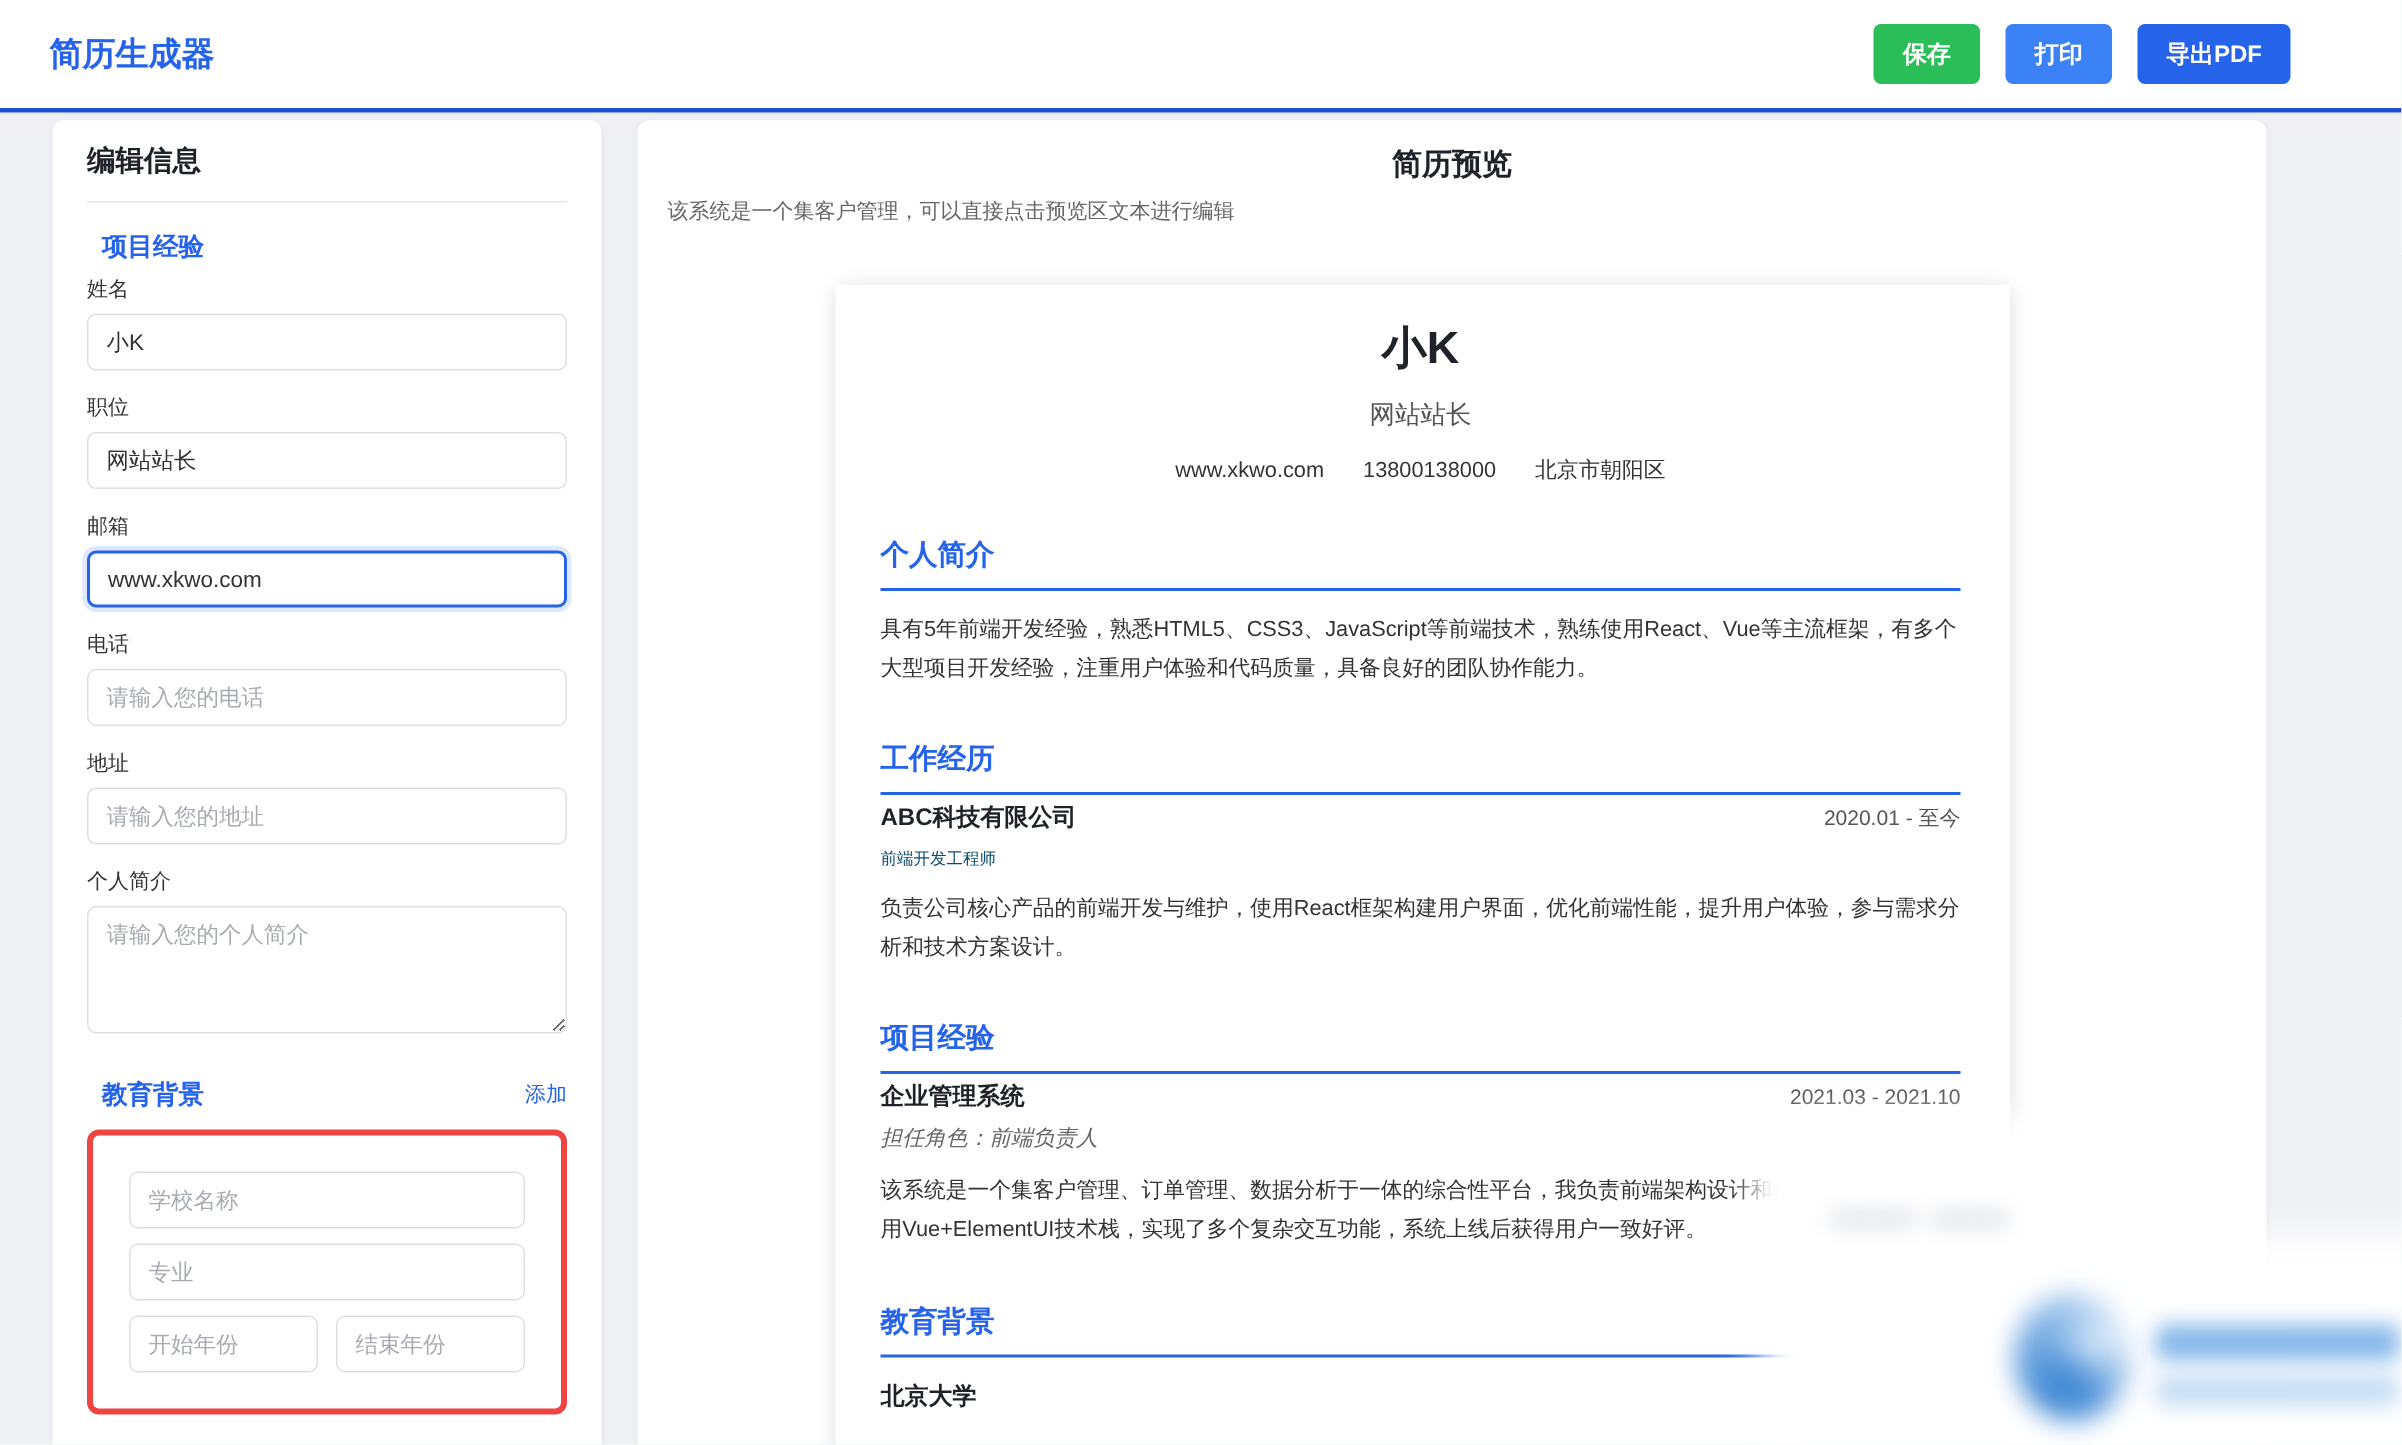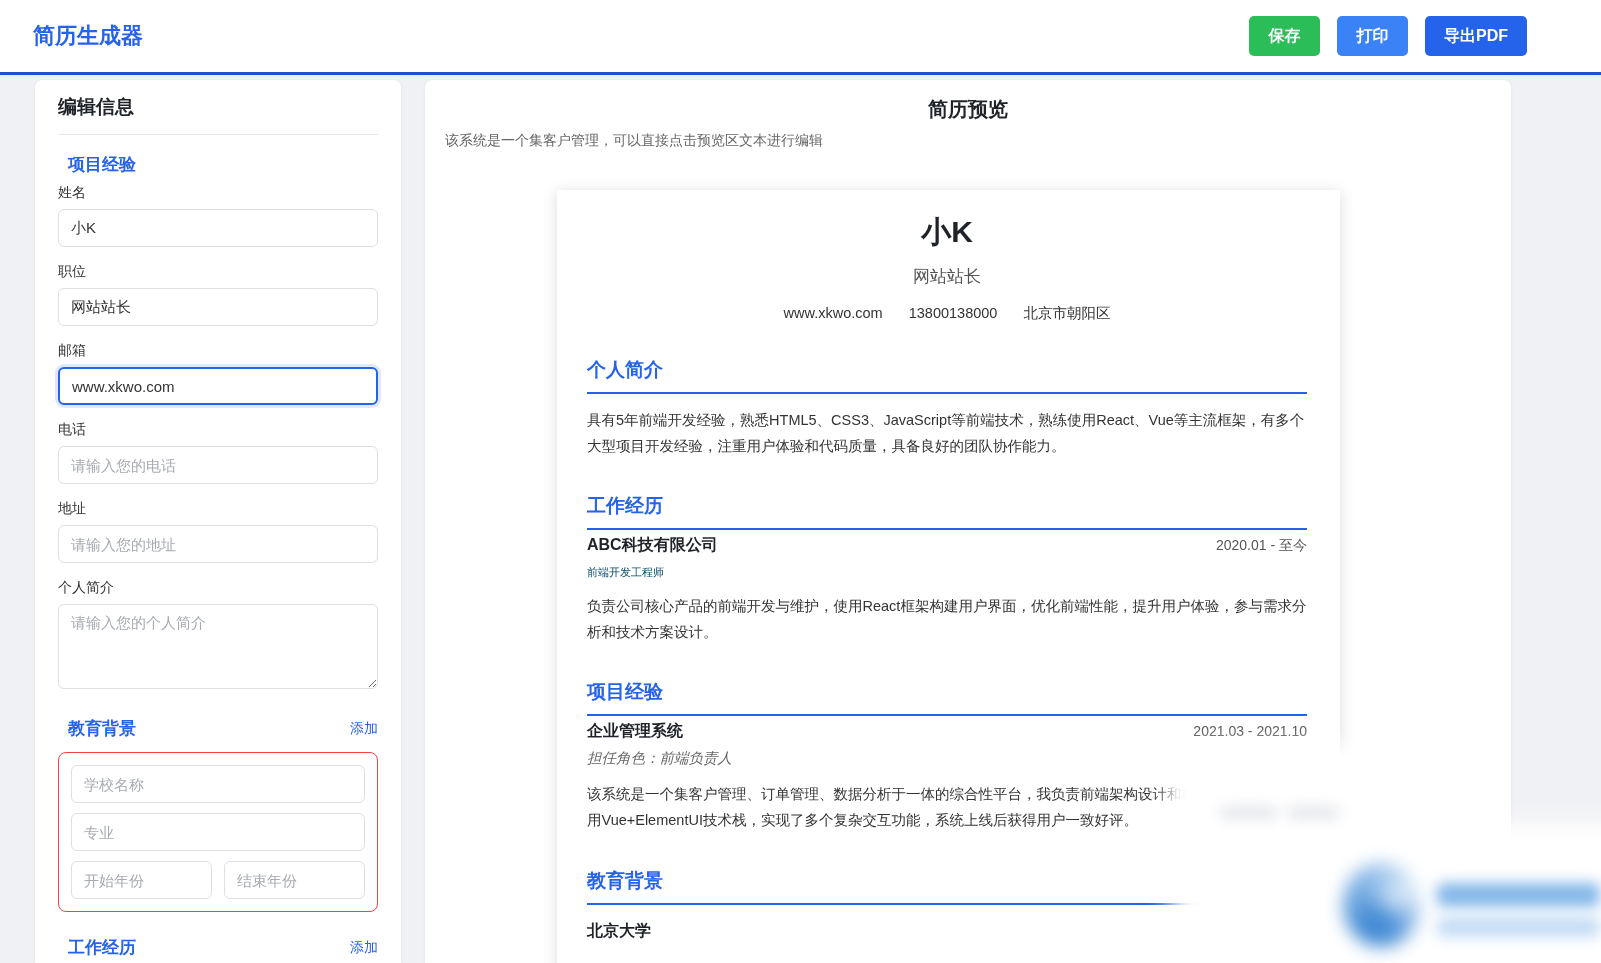--- a/index.html
+++ b/index.html
@@ -55,21 +55,21 @@
     border:2px solid #2563eb;
     box-shadow:0 0 0 3px rgba(37,99,235,.15);
   }
   .list-head {
     display:flex; align-items:center; justify-content:space-between;
     margin:24px 0 12px;
   }
   .list-head .sub-title { margin:0; }
   .add-link { color:#2563eb; font-size:14px; text-decoration:none; cursor:pointer; }
   .edu-card {
-    border:1px solid #ef4444; border-radius:8px; padding:12px; margin-bottom:6px;
+    border:4px solid #ef4444; border-radius:8px; padding:24px; margin-bottom:6px;
   }
   .edu-card input { margin-bottom:10px; }
   .year-row { display:flex; gap:12px; }
   .year-row input { margin-bottom:0; }
 
   
   .main { flex:1; padding:16px 20px 0; overflow:hidden; position:relative; }
   .preview-title { font-size:20px; font-weight:bold; color:#1f2329;text-align:center; }
   .preview-subtitle { font-size:14px; color:#666; margin-top:9px; }
 

